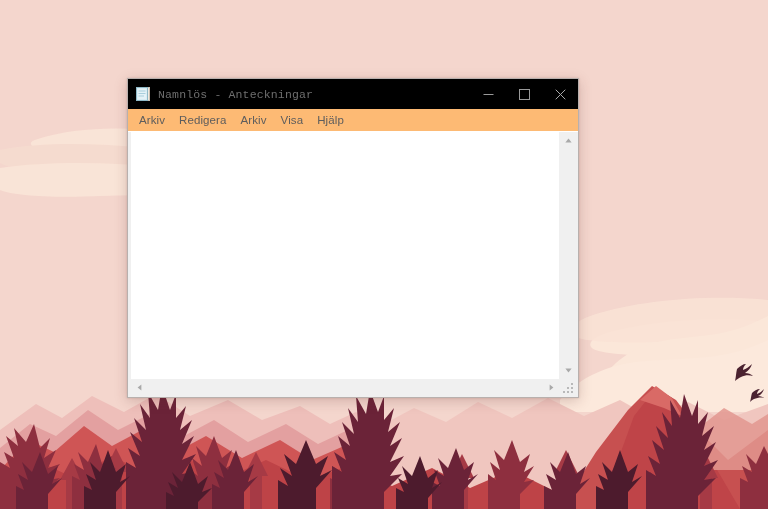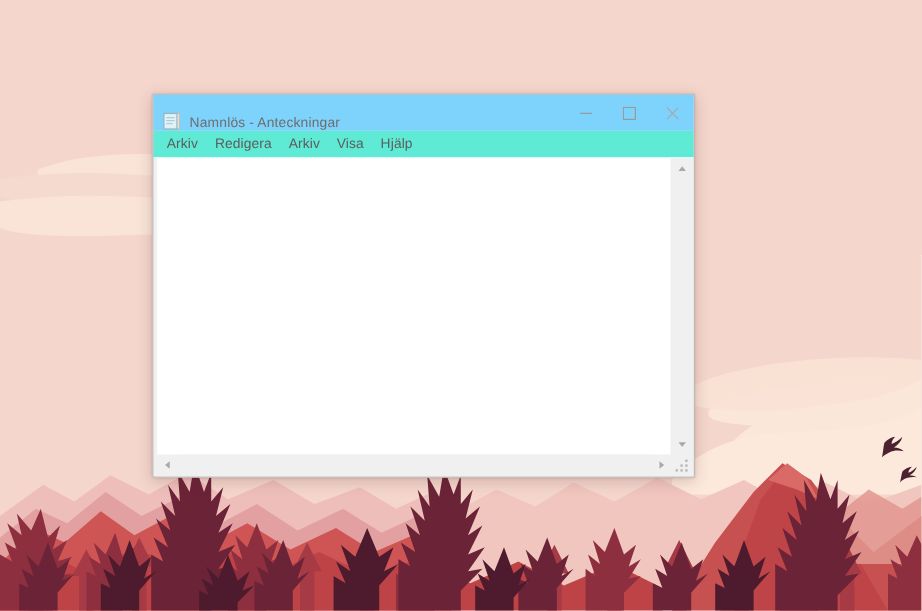--- a/index.html
+++ b/index.html
@@ -39,25 +39,26 @@
     border: 1px solid #b8b0ad;
     box-shadow: 0 3px 12px rgba(90, 40, 40, 0.22),
                 0 0 2px rgba(90, 40, 40, 0.18);
     display: flex;
     flex-direction: column;
     box-sizing: border-box;
   }
 
   .titlebar {
     height: 30px;
-    background: #7dd3fc;
-    display: flex;
-    align-items: flex-end;
+    background: #000000;
+    display: flex;
+    align-items: center;
     flex: 0 0 auto;
     position: relative;
+    font-family: Liberation Mono, monospace;
   }
 
   .title-icon {
     width: 16px;
     height: 16px;
     margin-left: 7px;
     margin-right: 7px;
     position: relative;
     flex: 0 0 auto;
   }
@@ -81,21 +82,21 @@
     width: 36px;
     height: 30px;
     display: flex;
     align-items: center;
     justify-content: center;
     cursor: default;
   }
 
   .menubar {
     height: 22px;
-    background: #5eead4;
+    background: #fdba74;
     display: flex;
     align-items: center;
     padding-left: 4px;
     flex: 0 0 auto;
     border-bottom: 1px solid #ffffff;
   }
 
   .menu-item {
     font-size: 11.5px;
     color: #5d5d5d;

